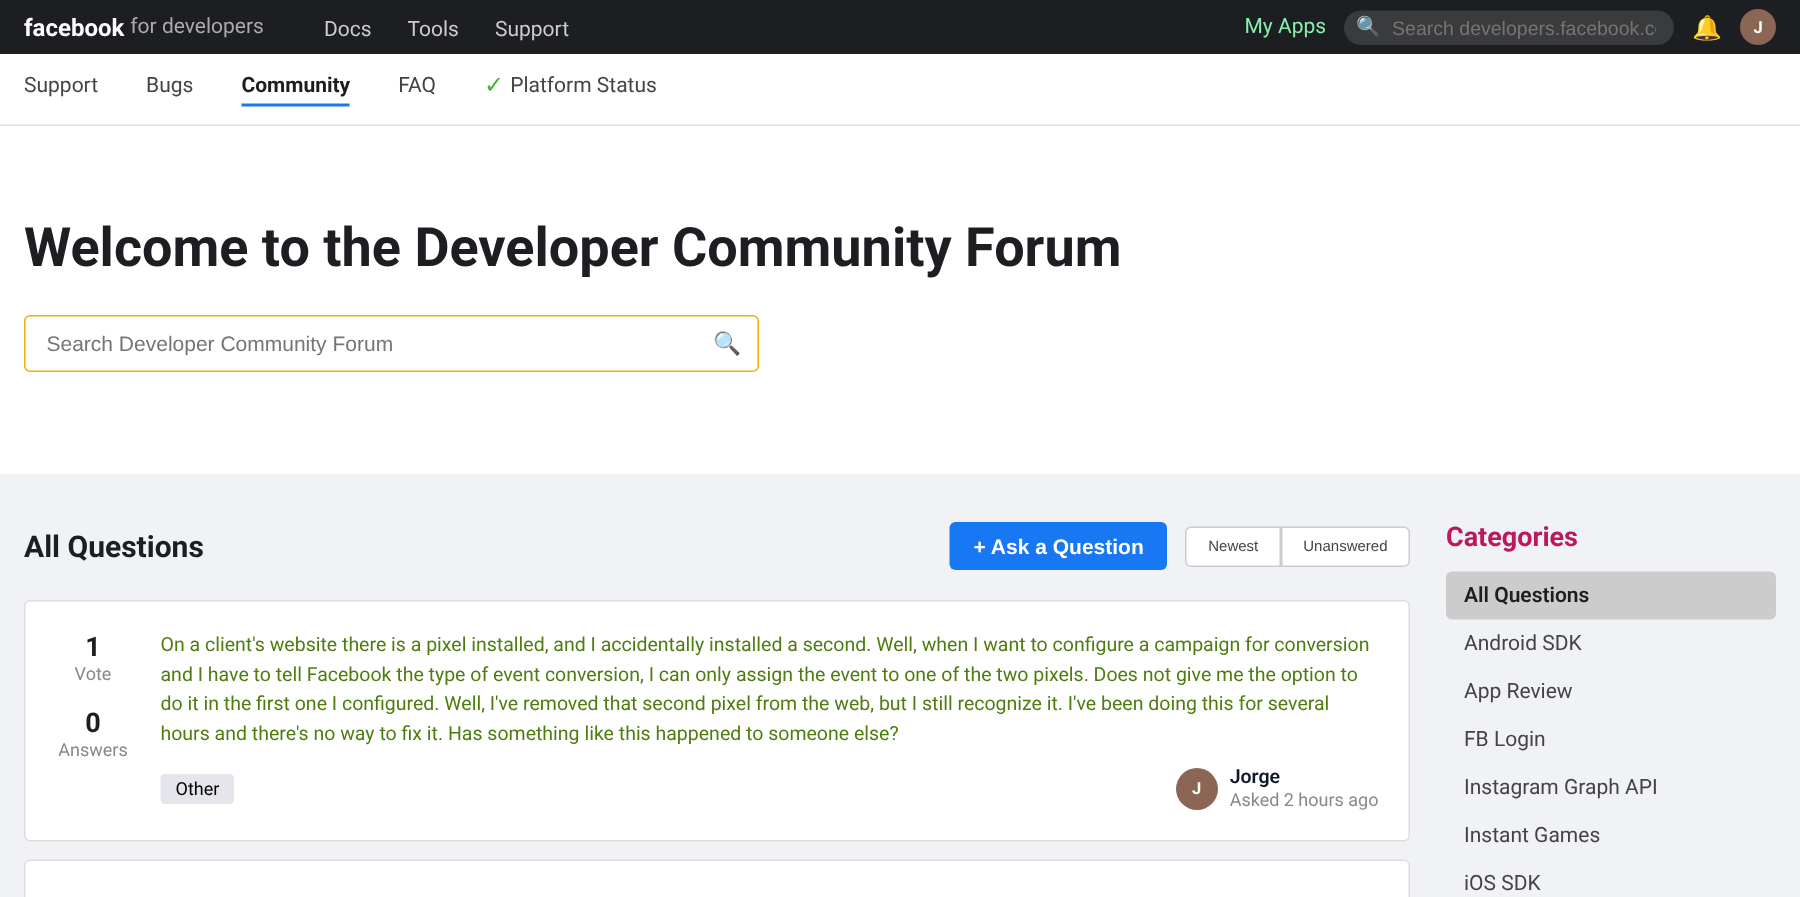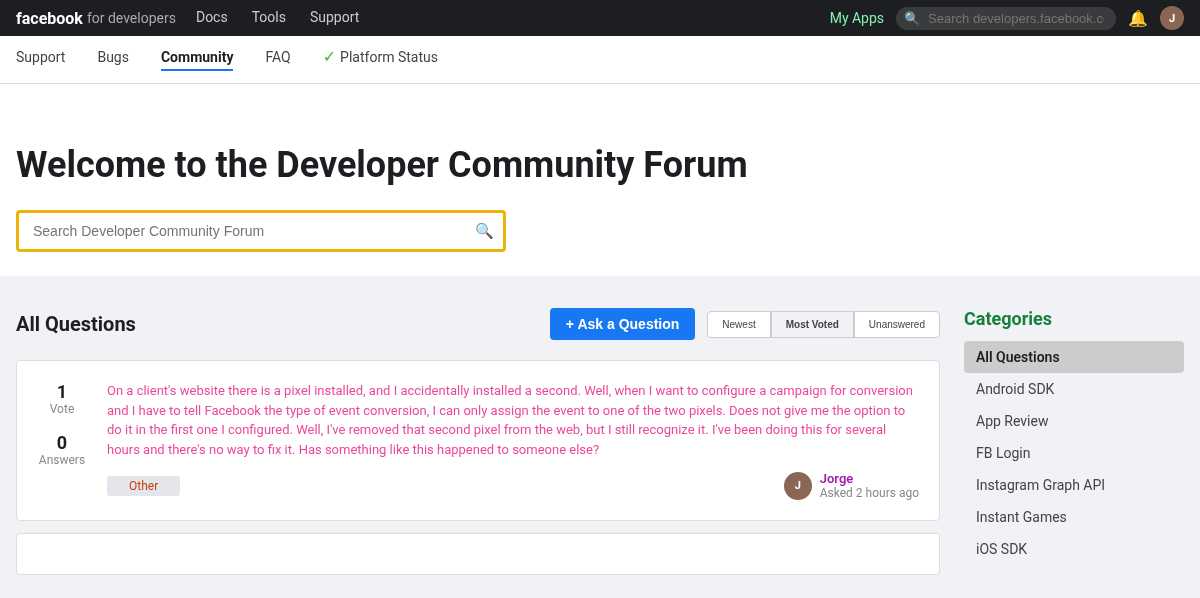--- a/index.html
+++ b/index.html
@@ -7,21 +7,21 @@
 
     
     .top-nav {
       background: #1c1e21;
       height: 36px;
       display: flex;
       align-items: center;
       padding: 0 16px;
       justify-content: space-between;
     }
-    .top-nav-left { display: flex; align-items: flex-start; gap: 20px; }
+    .top-nav-left { display: flex; align-items: flex-end; gap: 40px; }
     .brand { display: flex; align-items: center; gap: 0; }
     .brand-facebook { color: #fff; font-weight: 700; font-size: 16px; }
     .brand-for-developers { color: #aaa; font-size: 14px; margin-left: 4px; }
     .top-nav-links { display: flex; gap: 24px; }
     .top-nav-links a { color: #ccc; text-decoration: none; font-size: 14px; }
     .top-nav-right { display: flex; align-items: center; gap: 12px; }
     .top-nav-myapps { color: #86efac; font-size: 14px; text-decoration: none; }
     .search-bar-top {
       background: #3a3b3c;
       border: none;
@@ -71,39 +71,39 @@
       color: #1c1e21;
       font-weight: 700;
       border-bottom: 2px solid #1877f2;
     }
     .platform-status { display: flex; align-items: center; gap: 4px; }
     .green-dot { color: #42b72a; font-size: 16px; }
 
     
     .hero {
       background: #fff;
-      padding: 60px 16px 24px 16px;
+      padding: 60px 16px 68px 16px;
       text-align: left;
     }
     .hero h1 {
       font-size: 36px;
       font-weight: 700;
       color: #1c1e21;
       margin-bottom: 24px;
     }
     .hero-search-wrapper {
       position: relative;
       display: inline-flex;
       align-items: center;
       width: 490px;
     }
     .hero-search-input {
       width: 100%;
       padding: 10px 40px 10px 14px;
-      border: 3px solid #eab308;
+      border: 1px solid #eab308;
       border-radius: 4px;
       font-size: 14px;
       color: #888;
       outline: none;
     }
     .hero-search-icon {
       position: absolute;
       right: 12px;
       color: #888;
       font-size: 15px;
@@ -197,60 +197,60 @@
     .question-title {
       font-size: 16px;
       font-weight: 700;
       color: #1877f2;
       text-decoration: none;
       display: block;
       margin-bottom: 8px;
     }
     .question-excerpt {
       font-size: 13px;
-      color: #ec4899;
+      color: #4d7c0f;
       line-height: 1.5;
       margin-bottom: 12px;
     }
     .question-footer {
       display: flex;
       align-items: center;
       gap: 8px;
       justify-content: space-between;
     }
     .tag {
       background: #e4e6eb;
-      color: #c2410c;
-      padding: 3px 22px;
+      color: #000000;
+      padding: 3px 10px;
       border-radius: 3px;
       font-size: 12px;
     }
     .question-meta {
       display: flex;
       align-items: center;
       gap: 8px;
     }
     .meta-avatar {
       width: 28px;
       height: 28px;
       border-radius: 50%;
       background: #8b6655;
       display: flex; align-items: center; justify-content: center;
       color: #fff; font-size: 11px; font-weight: bold;
     }
     .meta-info { display: flex; flex-direction: column; }
-    .meta-name { font-size: 13px; font-weight: 600; color: #a21caf; }
+    .meta-name { font-size: 13px; font-weight: 600; color: #0f172a; }
     .meta-time { font-size: 12px; color: #888; }
 
     
     .categories-title {
       font-size: 18px;
       font-weight: 700;
       margin-bottom: 12px;
-      color: #15803d;
+      color: #be185d;
     }
     .category-item {
       padding: 8px 12px;
       font-size: 14px;
       color: #444;
       cursor: pointer;
       border-radius: 4px;
     }
     .category-item.active {
       background: #ccc;
@@ -305,21 +305,20 @@
 
 <div class="main-content">
   <div class="content-wrapper">
 
     <div class="questions-panel">
       <div class="questions-header">
         <h2>All Questions</h2>
         <button class="ask-question-btn">+ Ask a Question</button>
         <div class="filter-buttons">
           <button class="filter-btn">Newest</button>
-          <button class="filter-btn active">Most Voted</button>
           <button class="filter-btn">Unanswered</button>
         </div>
       </div>
 
       <div class="question-card">
         <div class="vote-answers">
           <div class="vote-block">
             <span class="vote-count">1</span>
             <span class="vote-label">Vote</span>
           </div>

